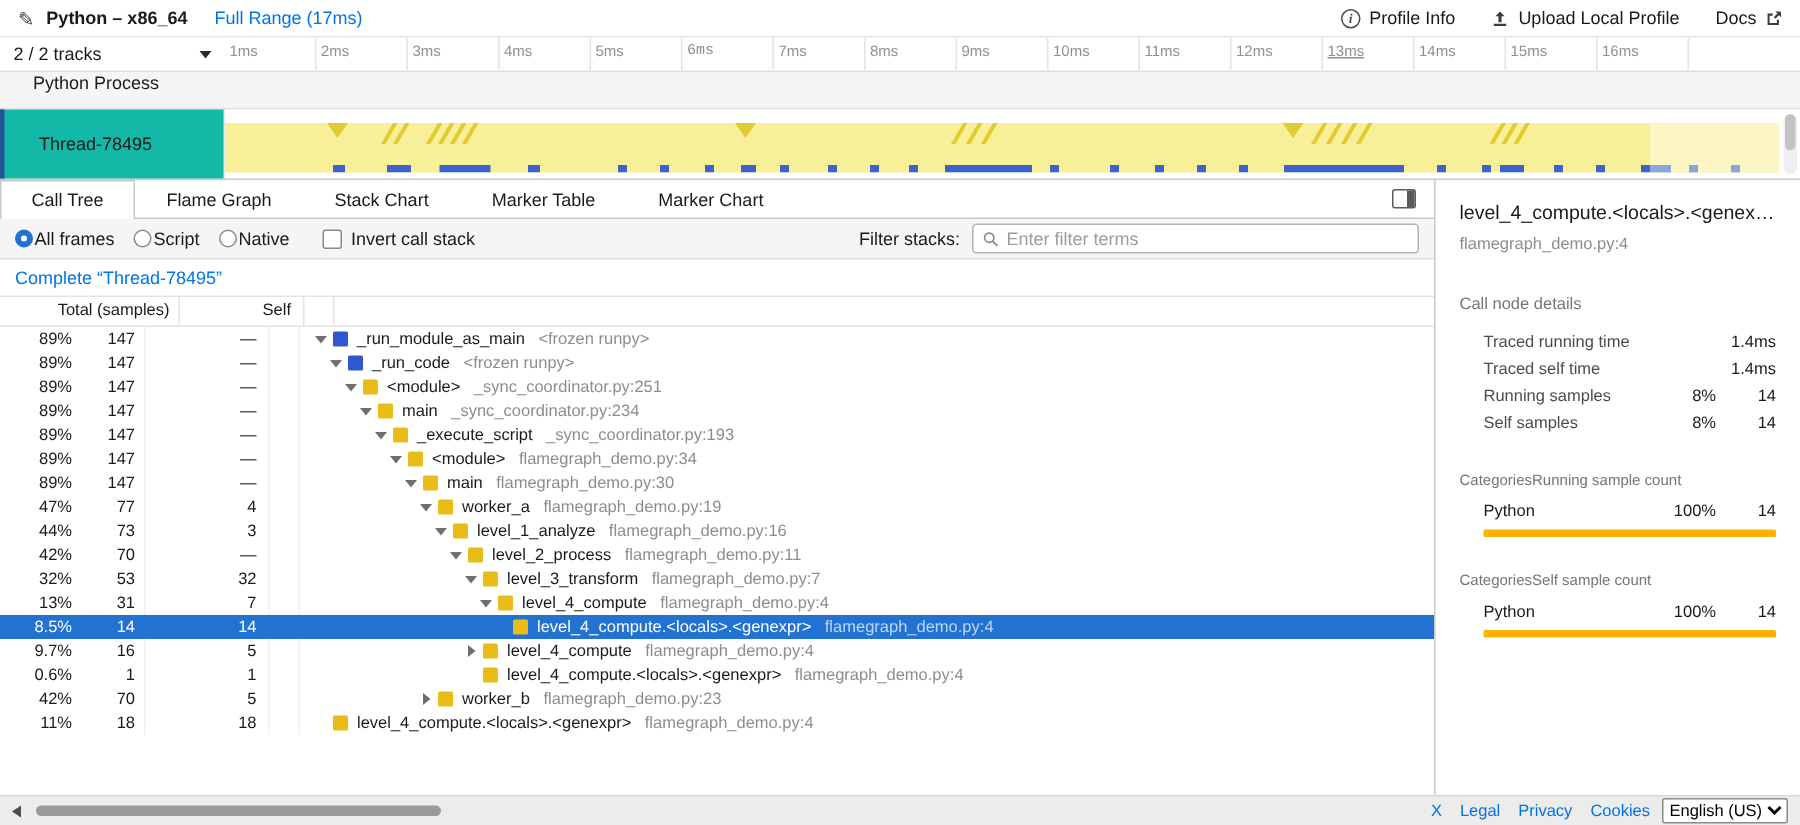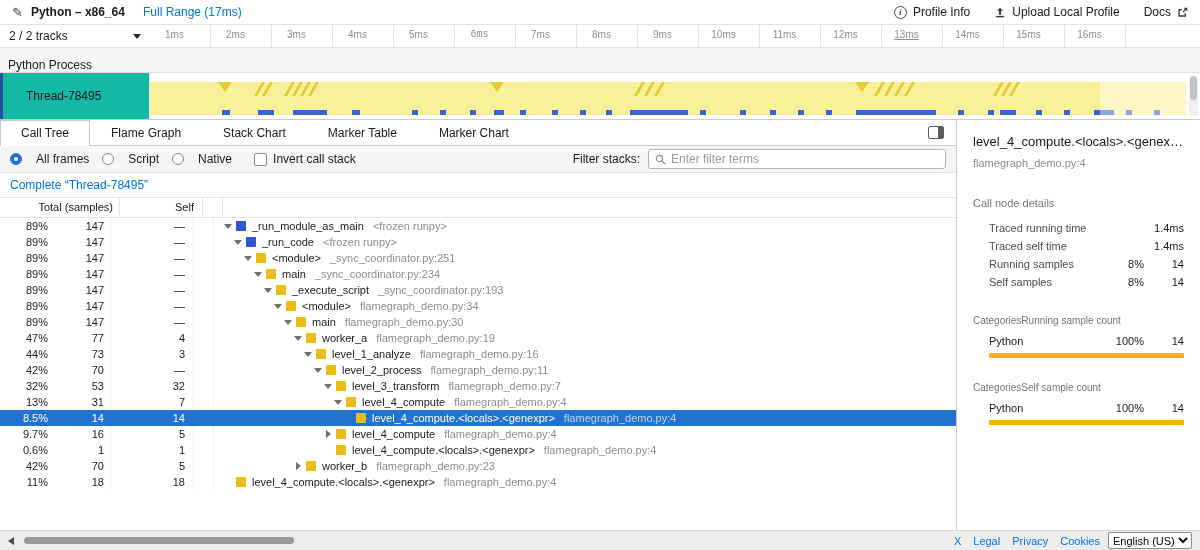--- a/index.html
+++ b/index.html
@@ -14,24 +14,24 @@
 .topbar-spacer{flex:1}
 .tb-item{display:flex;align-items:center;gap:6px;cursor:pointer;color:#1a1a1c}
 .tb-item+.tb-item{margin-left:16px}
 .info-icon{width:13px;height:13px;border:1px solid #4a4a4a;border-radius:50%;font:italic 700 9px/11px "Liberation Serif",serif;text-align:center;color:#4a4a4a}
 
 
 .ruler{height:22px;display:flex;background:#fff}
 .tracks-select{width:150px;display:flex;align-items:center;padding:0 9px;cursor:pointer}
 .caret-down{margin-left:auto;width:0;height:0;border-left:4px solid transparent;border-right:4px solid transparent;border-top:5px solid #2a2a2a}
 .ruler-ticks{flex:1;position:relative;overflow:hidden}
-.tick{position:absolute;top:0;width:58px;height:22px;line-height:20px;text-align:center;font-size:10px;color:#8f8f8f;border-right:1px solid #e4e4e4;padding-right:14px}
-
-
-.process-row{height:26px;background:#f5f5f6;border-top:1px solid #e0e0e0;border-bottom:1px solid #e0e0e0;display:flex;align-items:flex-end;padding-left:8px;cursor:pointer}
+.tick{position:absolute;top:0;width:58px;height:22px;line-height:20px;text-align:left;font-size:10px;color:#8f8f8f;border-right:1px solid #e4e4e4;padding-right:14px}
+
+
+.process-row{height:26px;background:#f5f5f6;border-top:1px solid #e0e0e0;border-bottom:1px solid #e0e0e0;display:flex;align-items:flex-start;padding-left:22px;cursor:pointer}
 .thread-row{height:47px;display:flex;position:relative;border-bottom:1px solid #c9c9c9;background:#fff}
 .thread-label{width:150px;position:relative;display:flex;align-items:center;padding-left:26px;border-right:1px solid #e8e8e8;background:#14b8a6}
 .track-sel-bar{position:absolute;left:0;top:0;bottom:0;width:3px;background:var(--selected-track-bar,#24509c)}
 .thread-graph{flex:1;position:relative;margin-right:14px;cursor:crosshair}
 .sample-band{position:absolute;left:0;right:0;top:9px;height:33px;background:var(--track-band,#f8ef99);overflow:hidden}
 .tri{position:absolute;top:0;width:0;height:0;border-left:7px solid transparent;border-right:7px solid transparent;border-top:10px solid var(--track-marker,#e2cb2e)}
 .slash{position:absolute;top:0;width:3px;height:14px;background:var(--track-marker,#e2cb2e);transform:skewX(-30deg)}
 .bseg{position:absolute;bottom:0;height:5px;background:var(--track-sample-blue,#3b62cf)}
 .band-light{position:absolute;top:0;bottom:0;background:rgba(255,255,255,.42)}
 .vscroll{position:absolute;right:2px;top:3px;bottom:3px;width:9px;background:#efefef;border-radius:5px;cursor:pointer}
@@ -44,21 +44,21 @@
 .tabs-host{display:flex}
 .tab{padding:0 20px;line-height:25px;cursor:pointer;border:1px solid transparent;border-bottom:none}
 .tab.selected{border-color:#c9c9c9;background:#fff;margin-bottom:-1px}
 .tab-spacer{flex:1}
 .panel-toggle{align-self:center;margin-right:12px;width:16px;height:13px;border:1px solid #5b5b5b;border-radius:2px;position:relative;cursor:pointer}
 .panel-toggle::after{content:"";position:absolute;top:0;bottom:0;right:0;width:5px;background:#5b5b5b}
 
 
 .toolbar{height:27px;background:#f5f5f6;border-bottom:1px solid #e2e2e2;display:flex;align-items:center;padding:0 10px;gap:12px}
 .radios{display:flex;align-items:center;gap:13px}
-.radio{display:flex;align-items:center;gap:14px;cursor:pointer}
+.radio{display:flex;align-items:center;gap:1px;cursor:pointer}
 .rdot{width:12px;height:12px;border-radius:50%;border:1px solid #8a8a8a;background:#fff;position:relative}
 .radio.checked .rdot{border-color:var(--selected-row,#2272d2);background:var(--selected-row,#2272d2)}
 .radio.checked .rdot::after{content:"";position:absolute;left:3px;top:3px;width:4px;height:4px;border-radius:50%;background:#fff}
 .invert{display:flex;align-items:center;gap:6px;margin-left:10px;cursor:pointer}
 .cbox{width:13px;height:13px;border:1px solid #8a8a8a;border-radius:2px;background:#fff}
 .filter-wrap{margin-left:auto;display:flex;align-items:center;gap:8px}
 .searchbox{width:298px;height:20px;border:1px solid #b3b3b3;border-radius:3px;background:#fff;display:flex;align-items:center;padding:0 6px;gap:5px}
 .searchbox input{flex:1;border:none;outline:none;background:transparent;font:12px "Liberation Sans",sans-serif;color:#333}
 .searchbox input::placeholder{color:#9c9c9c}
 
@@ -66,21 +66,21 @@
 .crumbrow{height:24px;display:flex;align-items:center;padding:0 10px}
 .crumb{color:var(--accent-link,#0074e8);cursor:pointer}
 .thead{height:21px;display:flex;align-items:stretch;border-top:1px solid #e4e4e4;border-bottom:1px solid #e4e4e4;font-size:11px}
 .hc{line-height:19px}
 .hc1{width:120px;text-align:right;padding-right:6px;border-right:1px solid #e4e4e4}
 .hc2{width:83px;text-align:right;padding-right:8px;border-right:1px solid #e4e4e4}
 .hc3{width:20px;border-right:1px solid #e4e4e4}
 .hc4{flex:1}
 .rows{flex:1;overflow:hidden;font-size:11px}
 .trow{height:16px;display:flex;align-items:stretch;line-height:16px}
-.rc1{width:111px;display:flex;border-right:1px solid #f0f0f0}
+.rc1{width:97px;display:flex;border-right:1px solid #f0f0f0}
 .pct{width:48px;text-align:right}
 .tot{flex:1;text-align:right;padding-right:6px}
 .rc2{width:83px;text-align:right;padding-right:8px;border-right:1px solid #f0f0f0}
 .rc3{width:20px;border-right:1px solid #f0f0f0}
 .rc4{flex:1;display:flex;align-items:center;white-space:nowrap;overflow:hidden}
 .tw{width:14px;height:16px;position:relative;flex:none}
 .tw.open::before{content:"";position:absolute;left:2px;top:6px;border-left:4px solid transparent;border-right:4px solid transparent;border-top:5px solid #6e6e6e}
 .tw.closed::before{content:"";position:absolute;left:4px;top:4px;border-top:4px solid transparent;border-bottom:4px solid transparent;border-left:5px solid #6e6e6e}
 .sq{width:10px;height:10px;flex:none;margin-right:6px;border-radius:1px}
 .fn{color:#1a1a1c}

